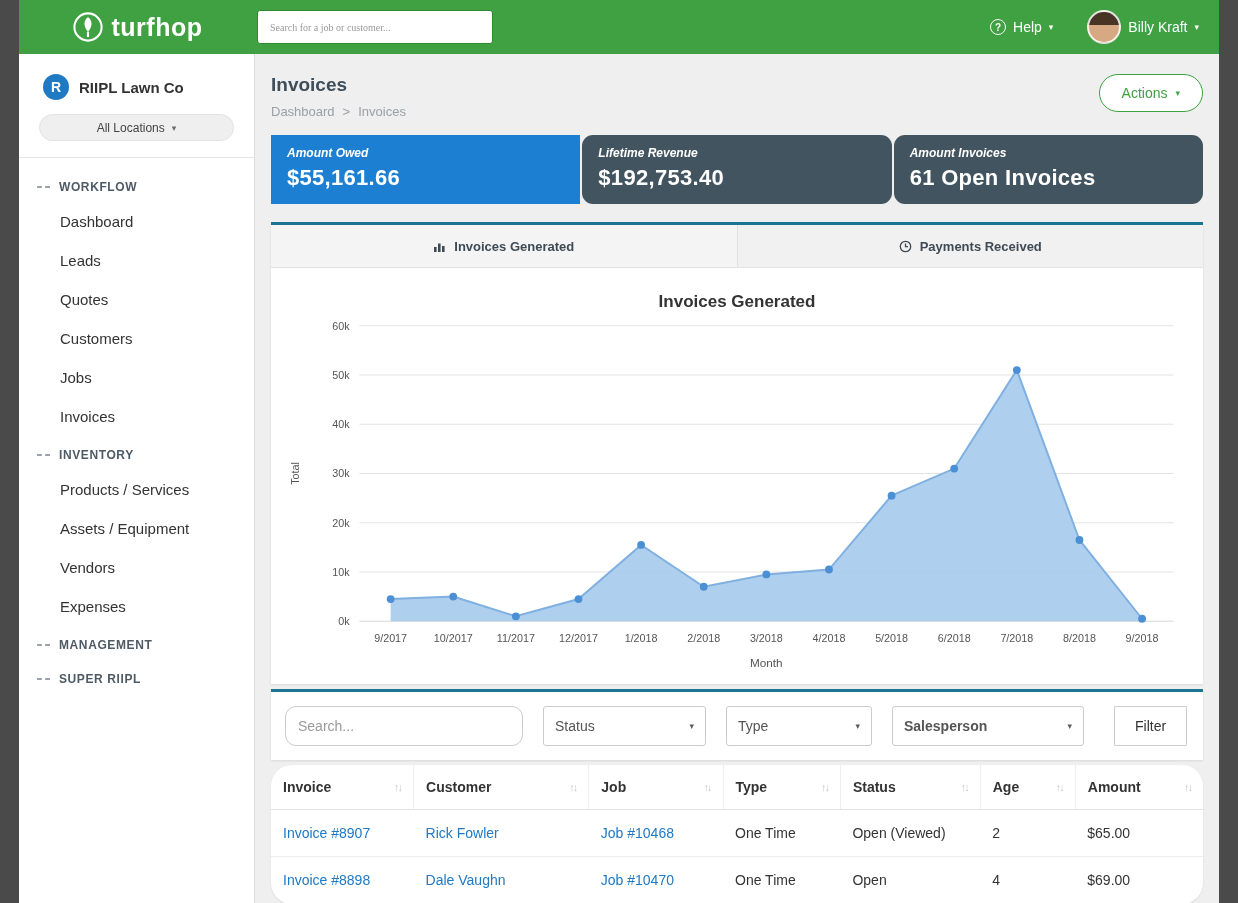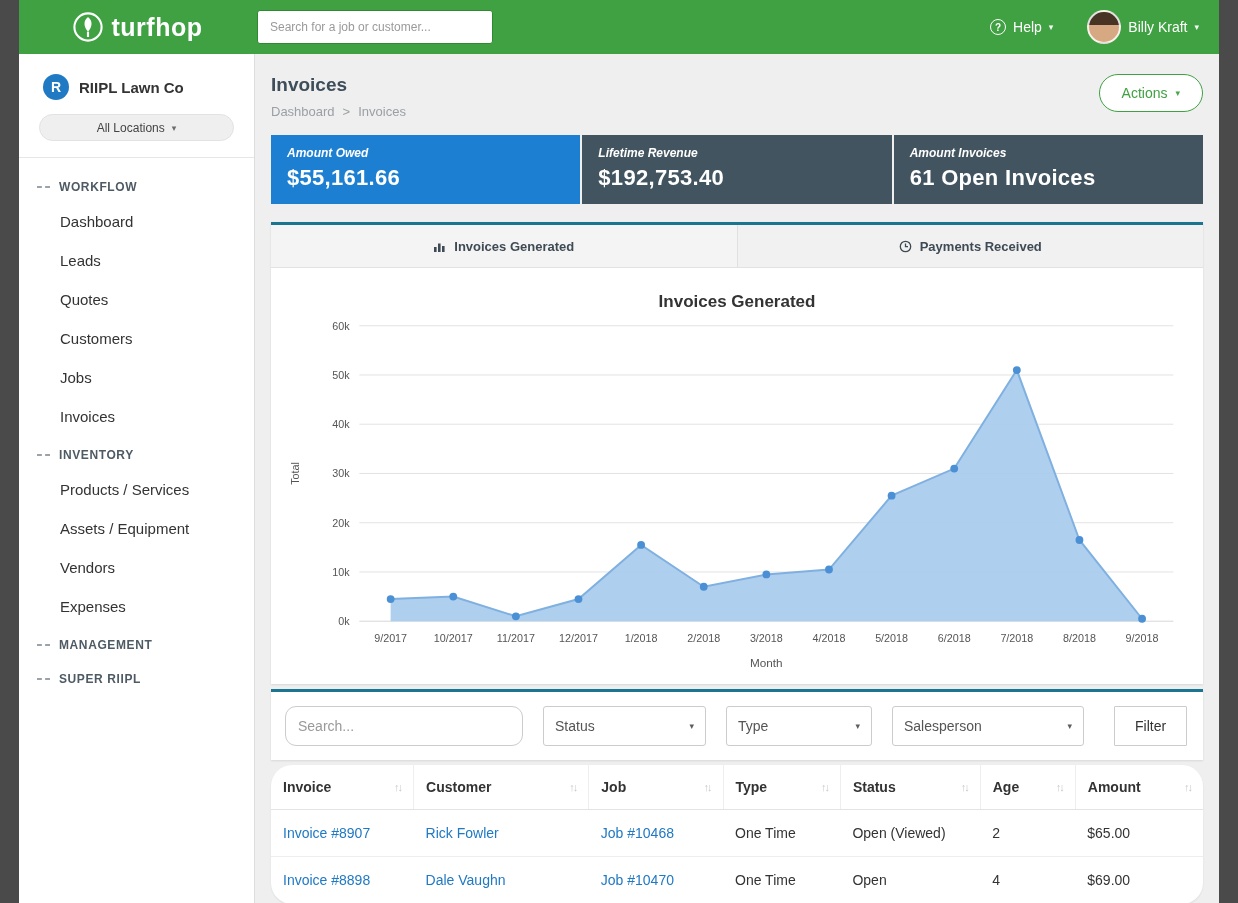--- a/index.html
+++ b/index.html
@@ -19,22 +19,22 @@
   .topbar {
     height: 54px; flex: 0 0 54px;
     background: var(--brand-green, #3fa142);
     display: flex; align-items: center; padding: 0 20px 0 0;
   }
   .logo { width: 236px; display: flex; align-items: center; justify-content: center; gap: 8px; cursor: pointer; }
   .logo-icon { width: 32px; height: 32px; display: inline-flex; }
   .logo-text { color: #fff; font-size: 25px; font-weight: bold; letter-spacing: 0.5px; }
   .global-search {
     width: 236px; height: 34px; border: 1px solid #2d8a30; border-radius: 3px;
-    padding: 0 12px; font-size: 12px; color: #444; outline: none;
-    font-family: Liberation Sans, sans-serif; margin-left: 2px;
+    padding: 0 12px; font-size: 10px; color: #444; outline: none;
+    font-family: Liberation Serif, serif; margin-left: 2px;
   }
   .global-search::placeholder { color: #9a9a9a; }
   .topbar-spacer { flex: 1; }
   .topbar-right { display: flex; align-items: center; gap: 34px; color: #fff; }
   .help-menu, .user-menu { display: flex; align-items: center; gap: 7px; cursor: pointer; font-size: 14px; }
   .help-q {
     width: 16px; height: 16px; border: 1.5px solid #fff; border-radius: 50%;
     display: inline-flex; align-items: center; justify-content: center;
     font-size: 10px; font-weight: bold;
   }
@@ -91,21 +91,21 @@
     height: 38px; padding: 0 22px; border-radius: 19px;
     border: 1px solid var(--brand-green, #3fa142);
     color: var(--brand-green, #3fa142); background: #fff;
     font-size: 14px; font-family: inherit; cursor: pointer;
     display: flex; align-items: center; gap: 8px;
   }
 
   .stats { display: flex; gap: 2px; margin-bottom: 18px; }
   .stat-card { flex: 1; padding: 11px 16px 13px; color: #fff; }
   .stat-card.blue { background: var(--stat-blue, #1c7fd2); }
-  .stat-card.slate { background: var(--stat-slate, #42545f); }
+  .stat-card.slate { background: var(--stat-slate, #42545f); border-radius: 11px; }
   .stat-label { font-size: 12px; font-style: italic; font-weight: 600; }
   .stat-value { font-size: 22px; font-weight: bold; margin-top: 5px; letter-spacing: 0.3px; }
 
   .panel { background: #fff; border-top: 3px solid var(--panel-accent, #1b7490); box-shadow: 0 1px 2px rgba(0,0,0,0.10); }
   .tabs { display: flex; background: #f1f1f1; border-bottom: 1px solid #e2e2e2; }
   .tab {
     flex: 1; height: 42px; display: flex; align-items: center; justify-content: center; gap: 8px;
     font-size: 13px; font-weight: 600; color: #3e4a54; cursor: pointer;
   }
   .tab + .tab { border-left: 1px solid #e0e0e0; }
@@ -123,21 +123,21 @@
   }
   .search-input::placeholder { color: #999; }
   .select {
     height: 40px; border: 1px solid #ccc; border-radius: 3px; background: #fff;
     display: flex; align-items: center; justify-content: space-between;
     padding: 0 11px; font-size: 14px; color: #555; cursor: pointer;
   }
   .select .caret { color: #555; }
   .sel-status { width: 163px; }
   .sel-type { width: 146px; }
-  .sel-sales { width: 192px; }
+  .sel-sales { width: 192px; font-weight: bold; }
   .filter-btn {
     height: 40px; padding: 0 20px; margin-left: 10px;
     border: 1px solid #ccc; border-radius: 1px; background: #fff;
     font-size: 14px; color: #333; font-family: inherit; cursor: pointer;
   }
 
   .table-wrap { margin-top: 5px; background: #fff; box-shadow: 0 1px 2px rgba(0,0,0,0.08); border-radius: 21px; }
   table { width: 100%; border-collapse: collapse; table-layout: fixed; }
   th {
     text-align: left; font-size: 14px; font-weight: bold; color: #333;

